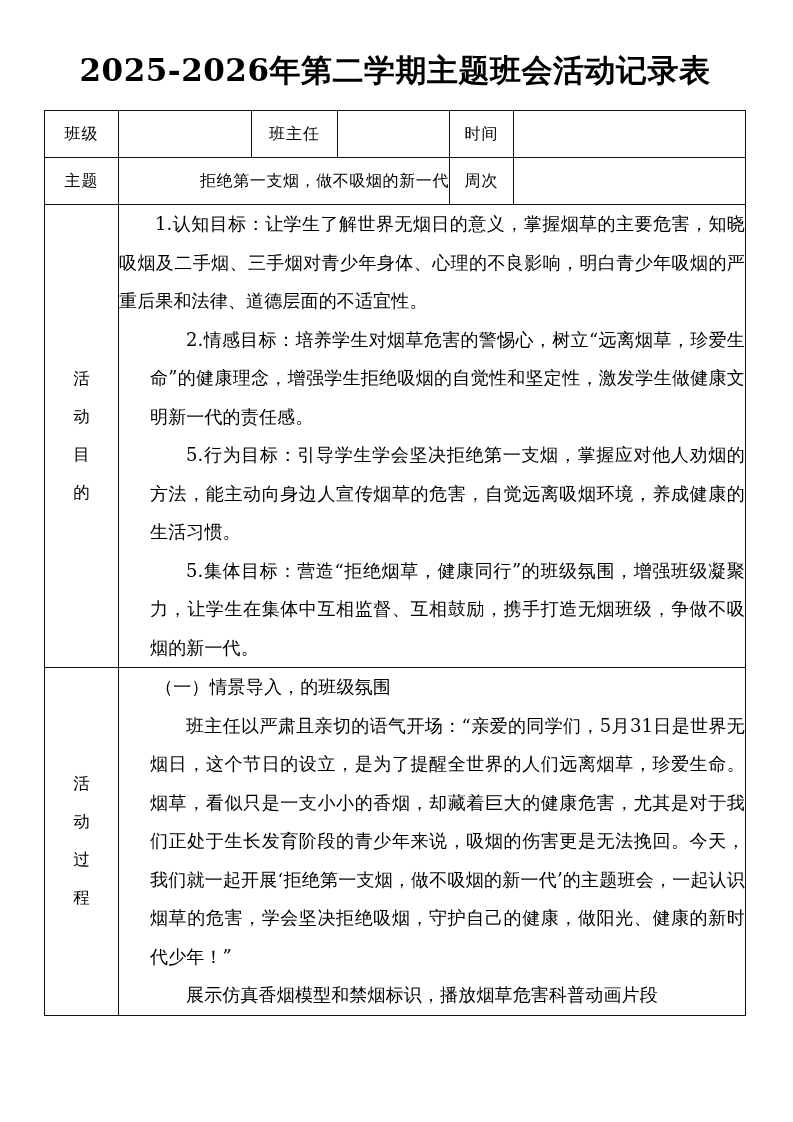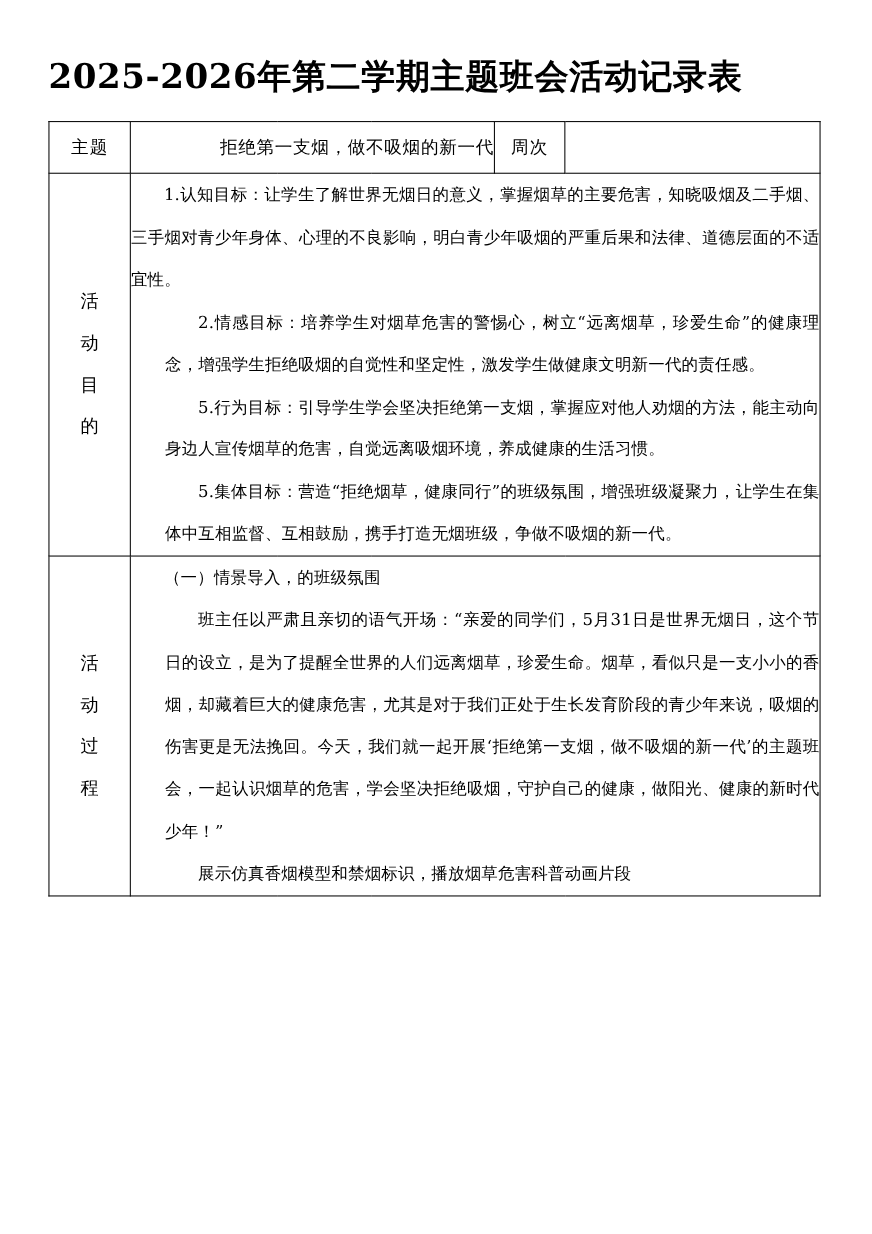--- a/index.html
+++ b/index.html
@@ -18,21 +18,21 @@
     position: relative;
     width: 793px;
     height: 1122px;
     box-sizing: border-box;
   }
   .doc-title {
     position: absolute;
     left: 44px;
     top: 48px;
     width: 702px;
-    text-align: left;
+    text-align: center;
     font-family: "DejaVu Serif", "Liberation Serif", serif;
     font-size: 31px;
     font-weight: 700;
     letter-spacing: 0.5px;
     line-height: 44px;
     white-space: nowrap;
   }
   table.record {
     position: absolute;
     left: 44px;
@@ -80,21 +80,21 @@
     text-align: center;
   }
   .vlabel-inner span {
     display: block;
   }
   .body-cell {
     padding: 10px 14px 12px 14px;
     vertical-align: top;
   }
   .para {
-    font-size: 15px;
+    font-size: 18px;
     line-height: 38.5px;
     text-align: justify;
     text-justify: inter-ideograph;
     text-indent: 2em;
     margin: 0;
     letter-spacing: 0.15px;
     word-break: break-all;
   }
   .para + .para {
     margin-top: 0;
@@ -111,20 +111,28 @@
   <table class="record">
     <colgroup>
       <col style="width:74px">
       <col style="width:133px">
       <col style="width:86px">
       <col style="width:112px">
       <col style="width:64px">
       <col style="width:232px">
     </colgroup>
     <tbody>
+      <tr>
+        <td class="lbl">班级</td>
+        <td class="blank-cell"></td>
+        <td class="lbl">班主任</td>
+        <td class="blank-cell"></td>
+        <td class="lbl">时间</td>
+        <td class="blank-cell"></td>
+      </tr>
       <tr>
         <td class="lbl">主题</td>
         <td class="theme-val" colspan="3">拒绝第一支烟，做不吸烟的新一代</td>
         <td class="lbl">周次</td>
         <td class="blank-cell"></td>
       </tr>
       <tr>
         <td class="vlabel">
           <span class="vlabel-inner">
             <span>活</span>

